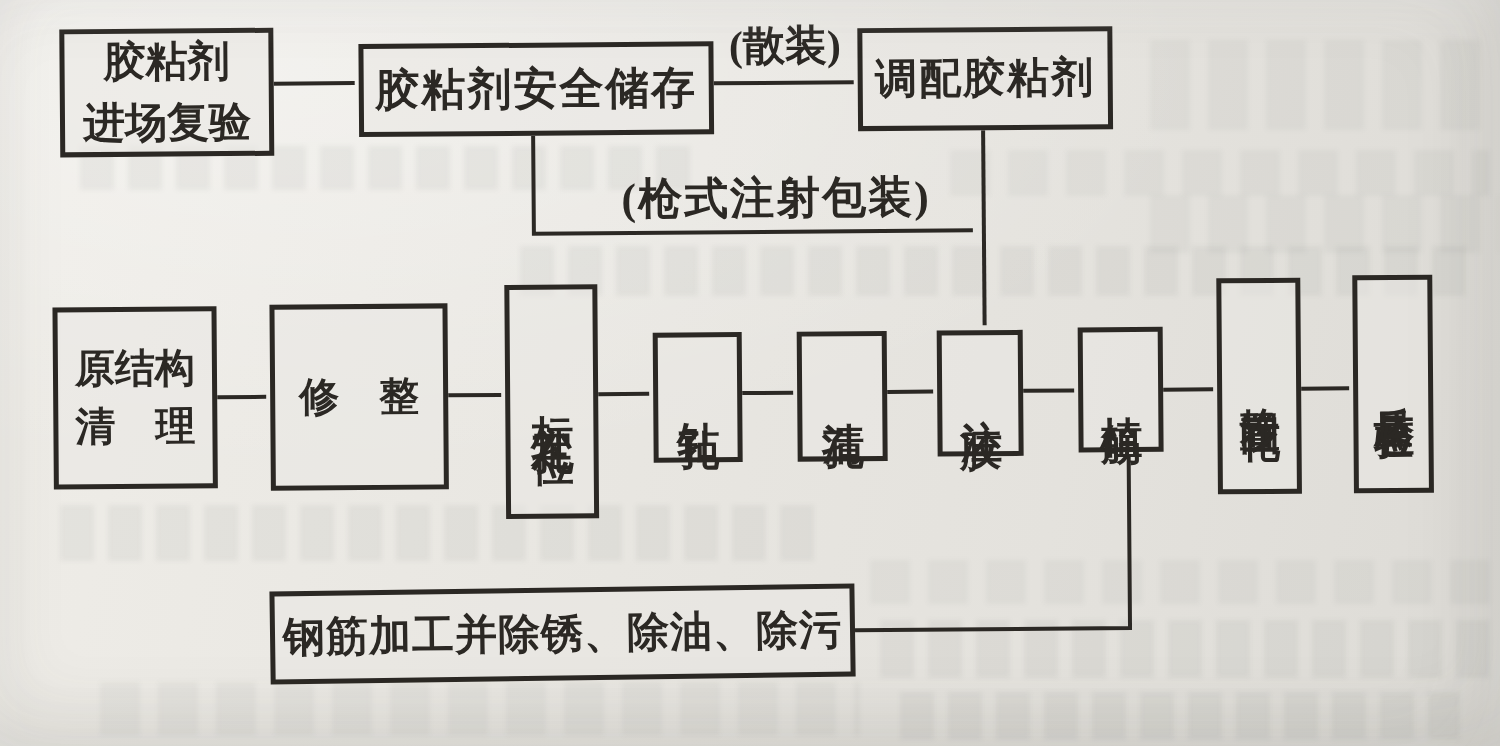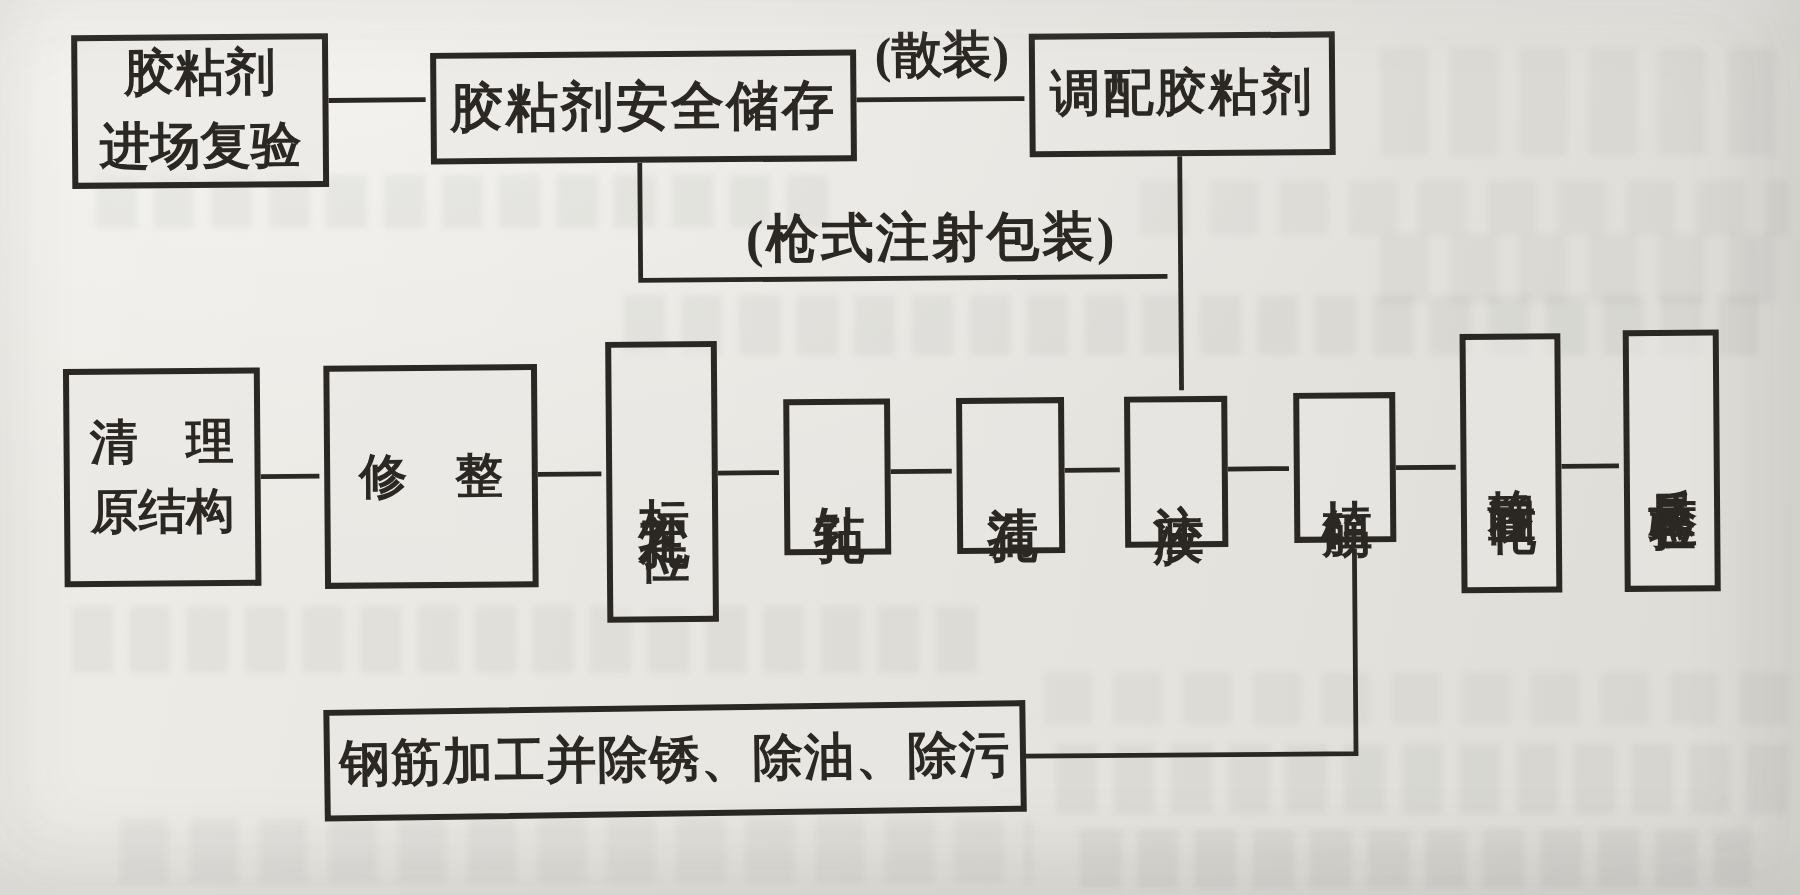--- a/index.html
+++ b/index.html
@@ -94,22 +94,22 @@
     <div class="node" style="left:860px;top:29px;width:255px;height:103px;font-size:42px;letter-spacing:2px;">
       <span>调配胶粘剂</span>
     </div>
 
     <div class="lbl" style="left:720px;top:20px;width:135px;height:52px;font-size:42px;">(散装)</div>
 
     <div class="lbl" style="left:600px;top:170px;width:355px;height:56px;font-size:44px;letter-spacing:2px;">(枪式注射包装)</div>
 
     <div class="node" style="left:53px;top:302px;width:164px;height:182px;font-size:40px;">
       <div>
+        <span class="ln">原结构</span>
         <span class="ln">清　理</span>
-        <span class="ln">原结构</span>
       </div>
     </div>
 
     <div class="node" style="left:270px;top:301px;width:178px;height:186px;font-size:40px;">
       <div>
         <span class="ln">修　整</span>
       </div>
     </div>
 
     <div class="node v" style="left:505px;top:283px;width:93px;height:234px;font-size:42px;letter-spacing:10px;">

